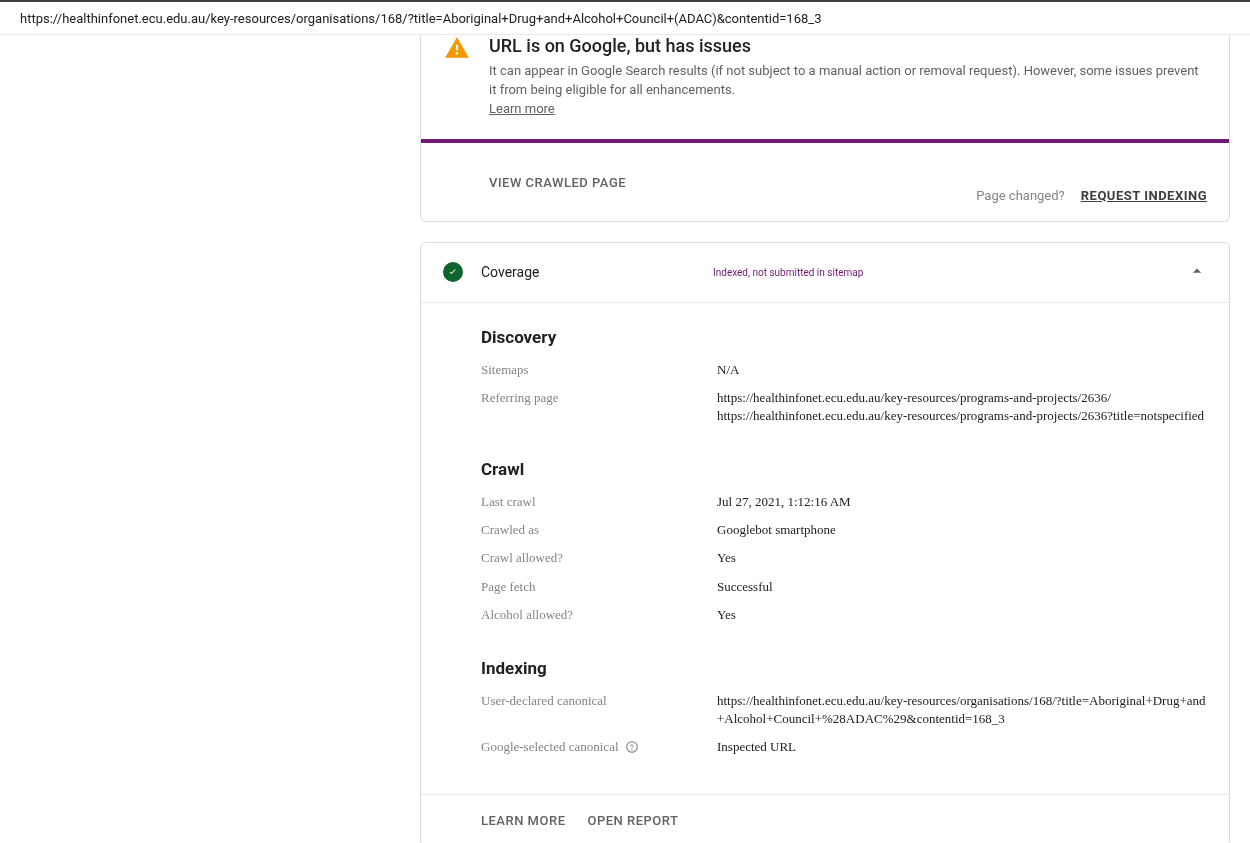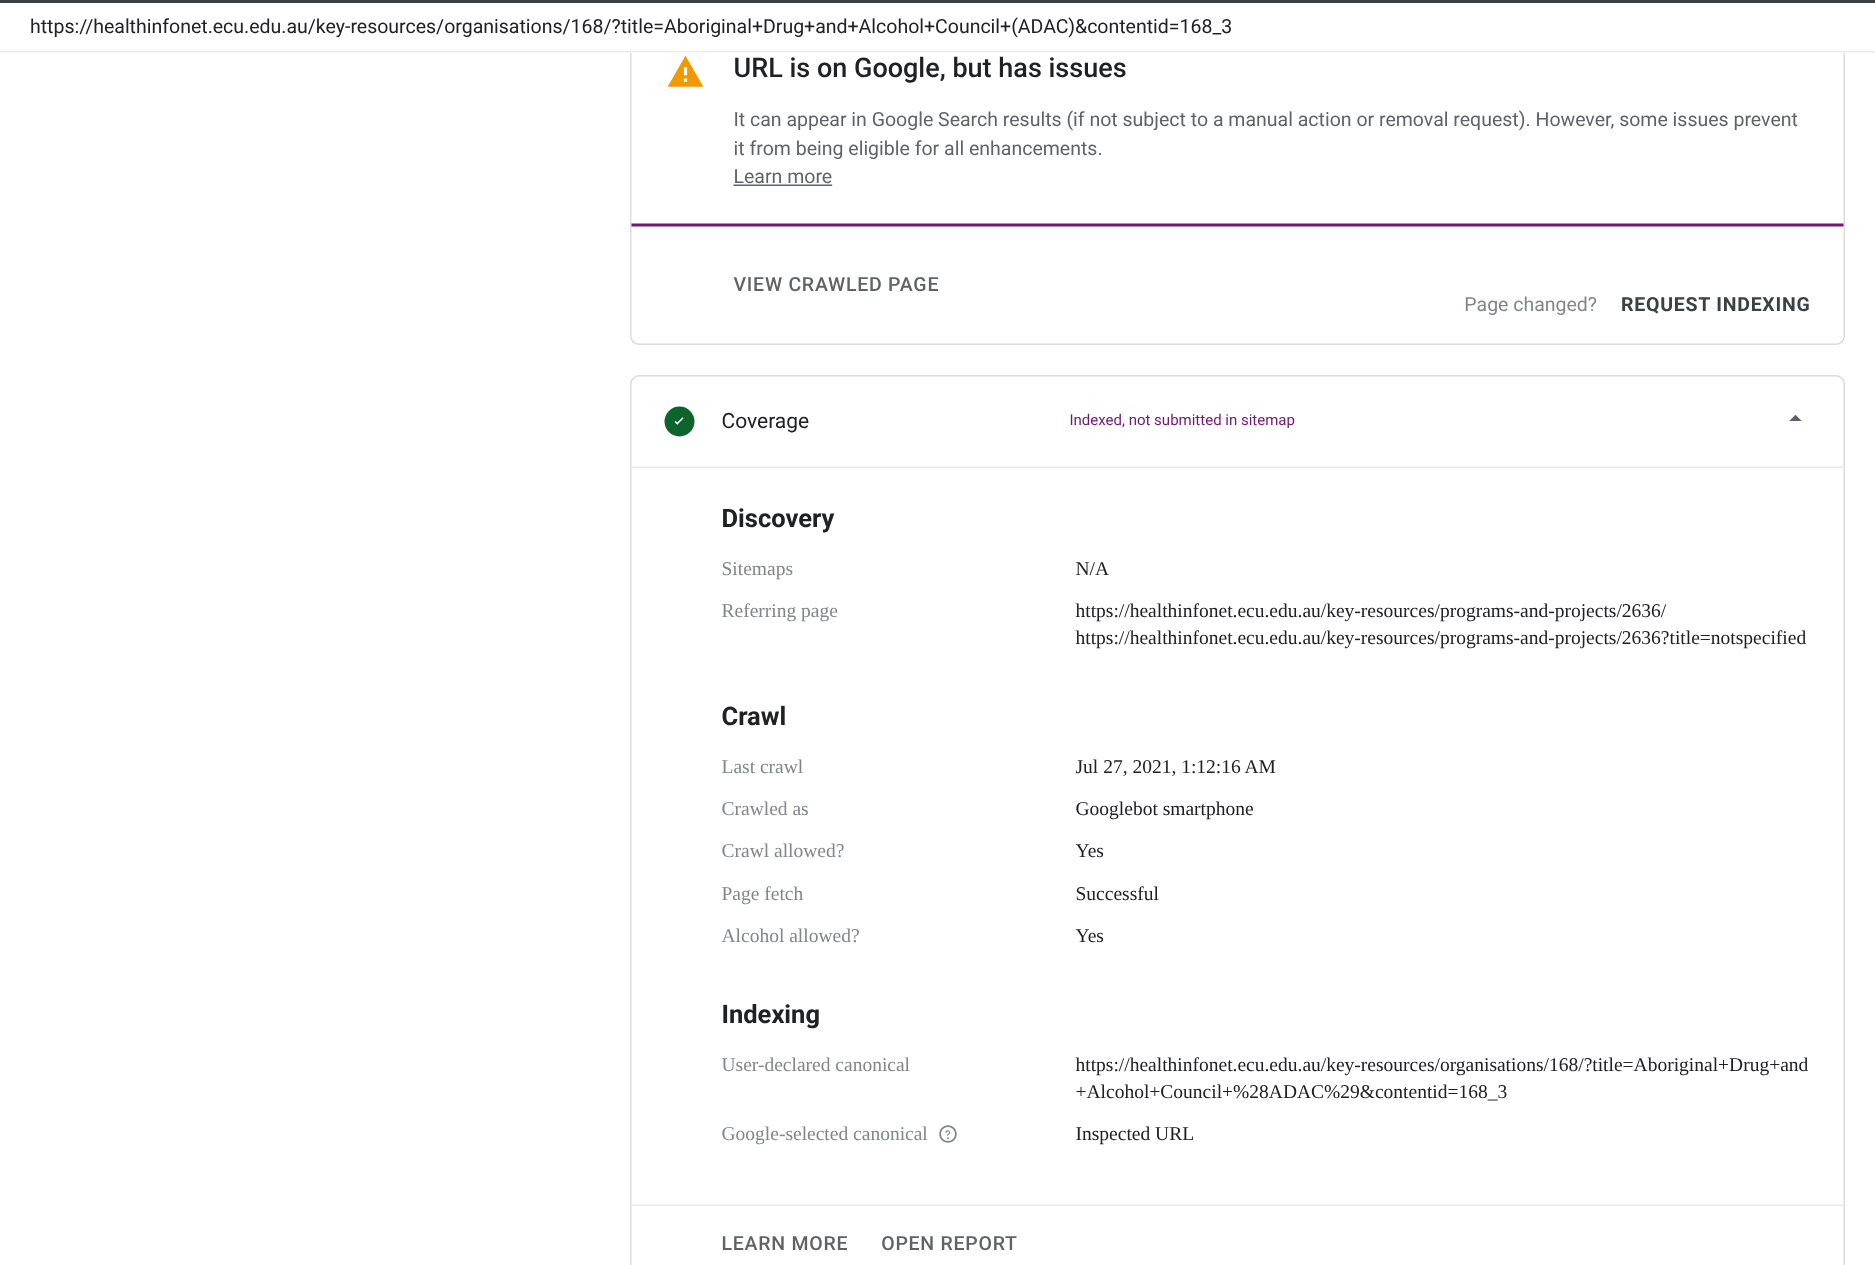--- a/index.html
+++ b/index.html
@@ -38,34 +38,34 @@
     padding: 0 22px 20px 22px;
     display: flex;
     gap: 18px;
     align-items: flex-start;
   }
   .warning-icon svg { width: 28px; height: 26px; }
   .status-title {
     font-size: 18px;
     font-weight: 500;
     color: #202124;
-    margin-bottom: 16px;
+    margin-bottom: 6px;
   }
   .status-desc {
     font-size: 13px;
     line-height: 1.45;
     color: #5f6368;
   }
   .learn-more {
     color: #5f6368;
     text-decoration: underline;
     cursor: pointer;
   }
   .action-row {
-    border-top: 2px solid #701a75;
+    border-top: 4px solid #701a75;
     padding: 18px 22px;
     display: flex;
     align-items: center;
     justify-content: space-between;
   }
   .action-left .btn-flat {
     margin-left: 46px;
   }
   .btn-flat {
     background: none;
@@ -91,20 +91,21 @@
   .btn-strong {
     color: #3c4043;
     font-weight: 700;
     font-size: 13px;
     letter-spacing: 0.5px;
     background: none;
     border: none;
     cursor: pointer;
     text-transform: uppercase;
     font-family: inherit;
+    text-decoration: underline;
   }
   .coverage-header {
     padding: 18px 22px;
     display: flex;
     align-items: center;
     cursor: pointer;
     justify-content: flex-end;
   }
   .check-icon {
     width: 20px;

